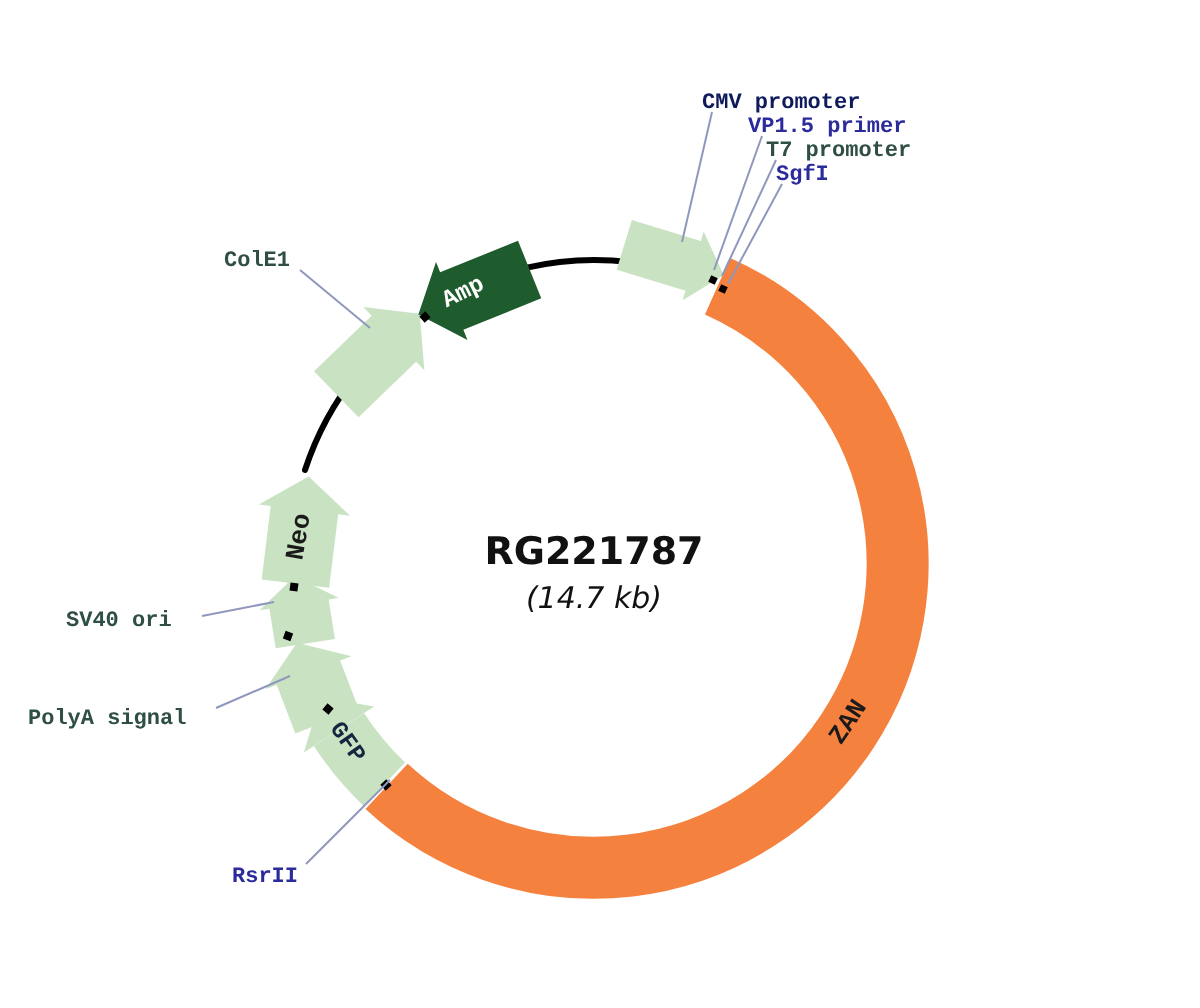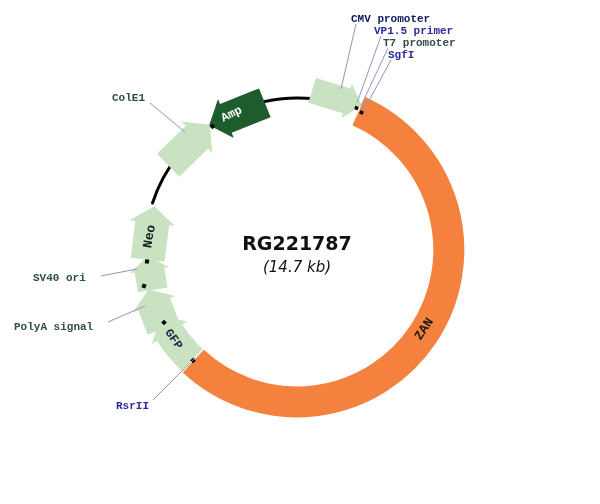--- a/index.html
+++ b/index.html
@@ -1,17 +1,17 @@
 <!DOCTYPE html>
 <html><head>
 <meta charset="utf-8">
 <style>
   html,body{margin:0;padding:0;background:#ffffff;}
   .stage{position:relative;width:600px;height:452px;background:#ffffff;overflow:hidden;
-         font-family:"Liberation Mono",monospace;}
+         font-family:"Liberation Mono",monospace;margin-top:32px;}
   svg{display:block;}
   text.map-label{font-family:"Liberation Mono",monospace;font-weight:bold;font-size:11px;}
   text.gene-label{font-family:"Liberation Mono",monospace;font-weight:bold;}
   text.center-title{font-family:"DejaVu Sans",sans-serif;font-weight:bold;font-size:19px;}
   text.center-size{font-family:"DejaVu Sans",sans-serif;font-style:italic;font-size:15px;}
   .leader{fill:none;stroke-width:1;}
   .tick{fill:#000000;}
 </style>
 </head>
 <body>

